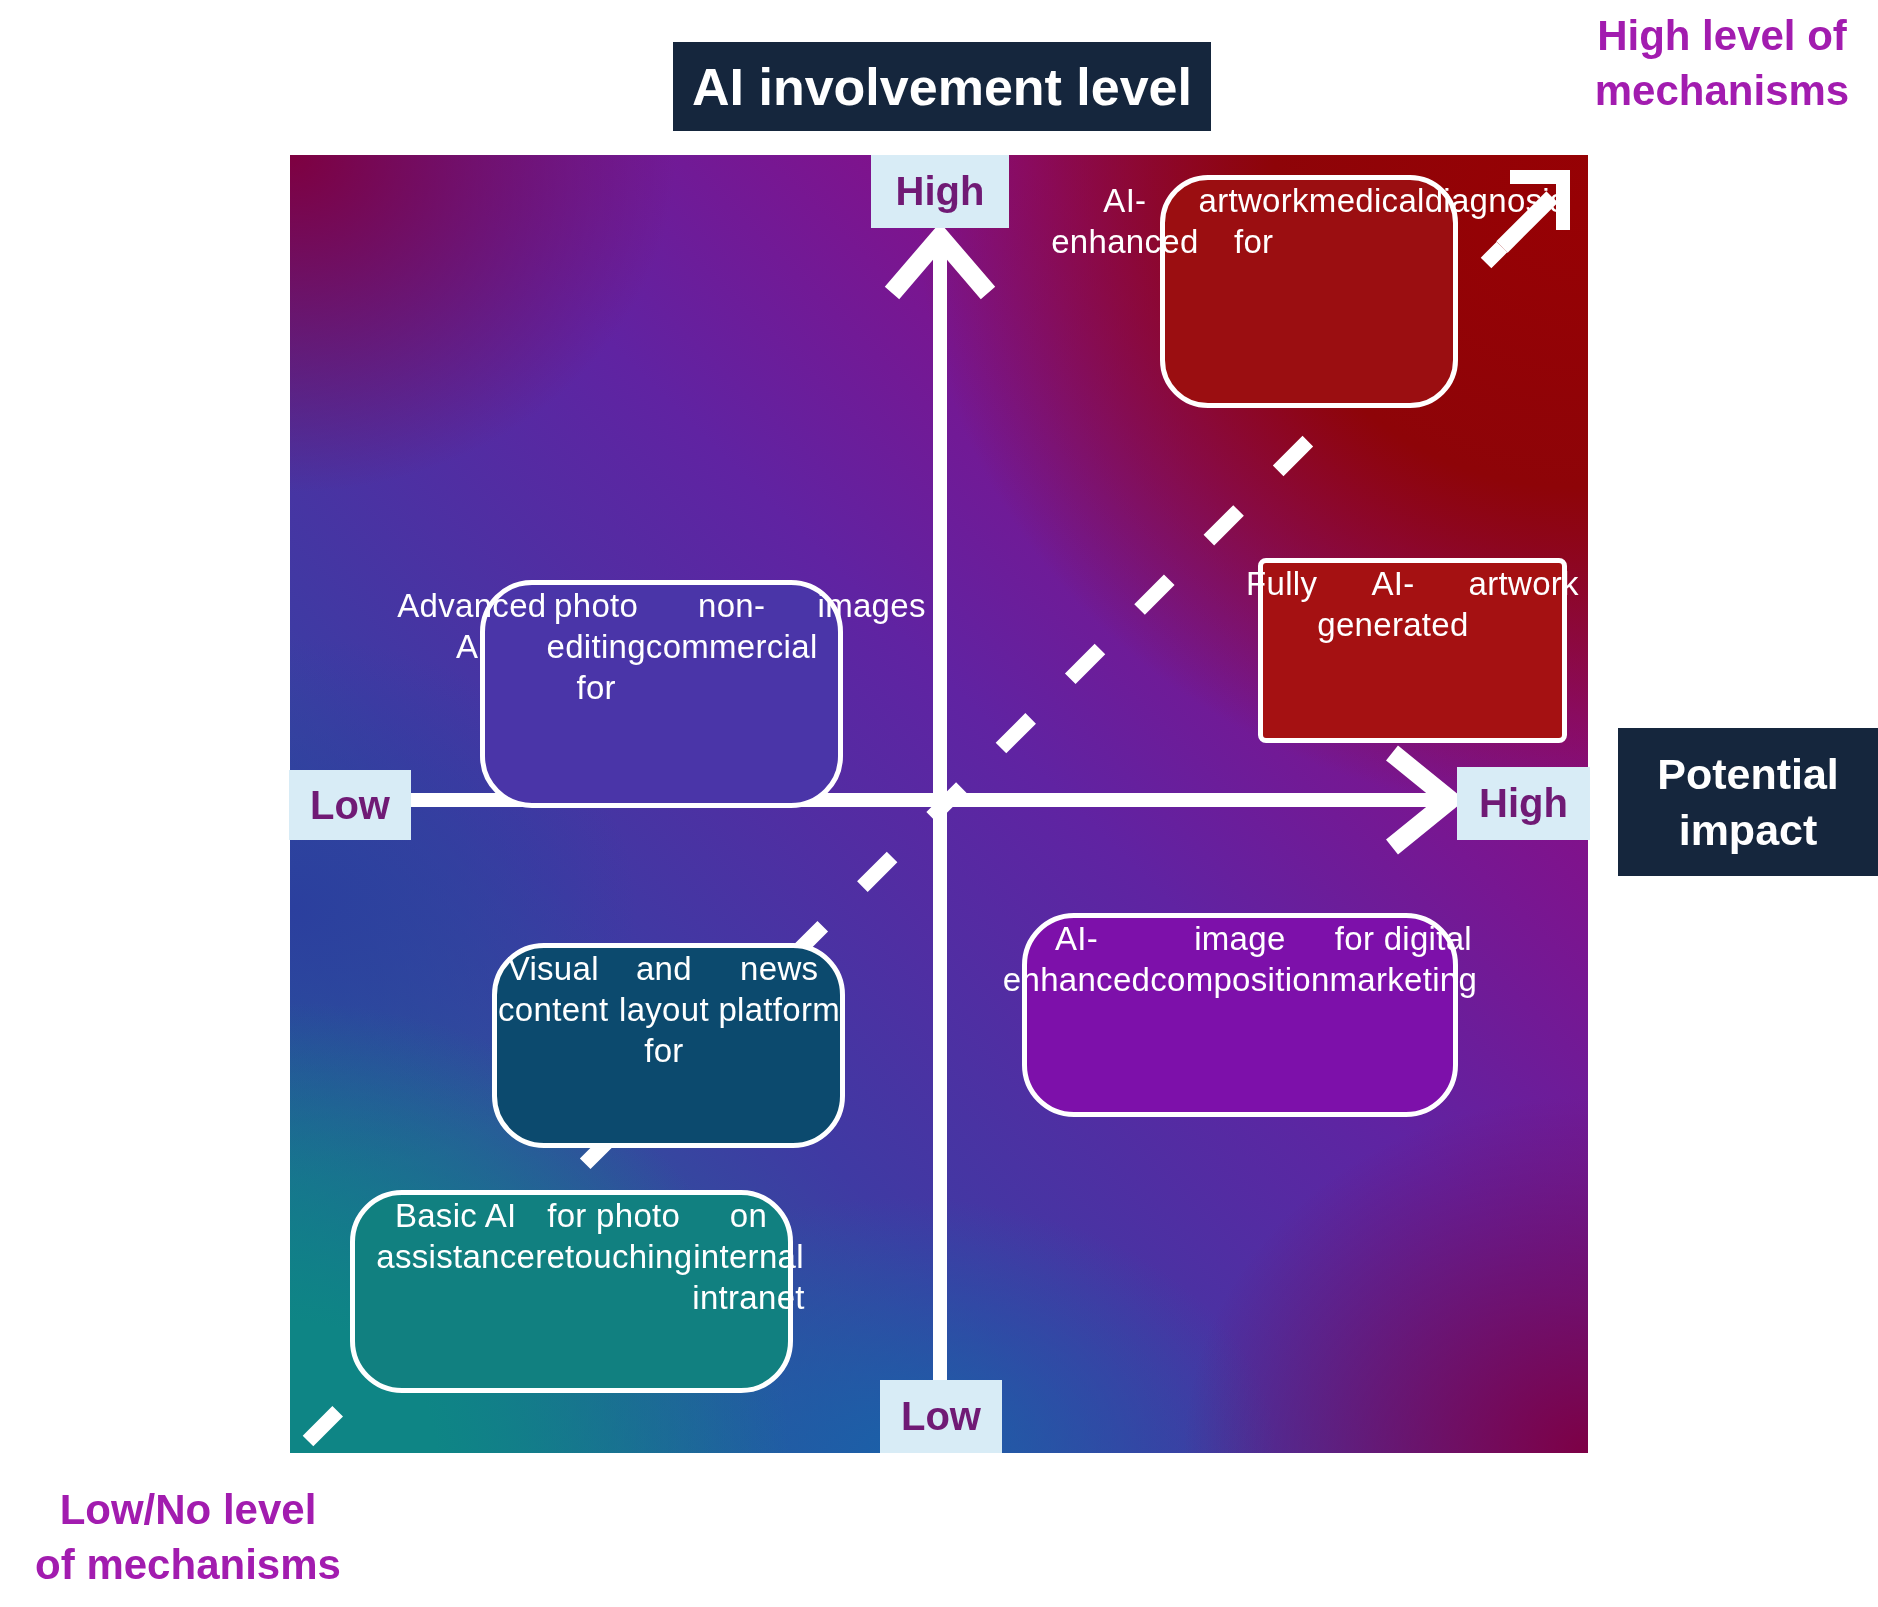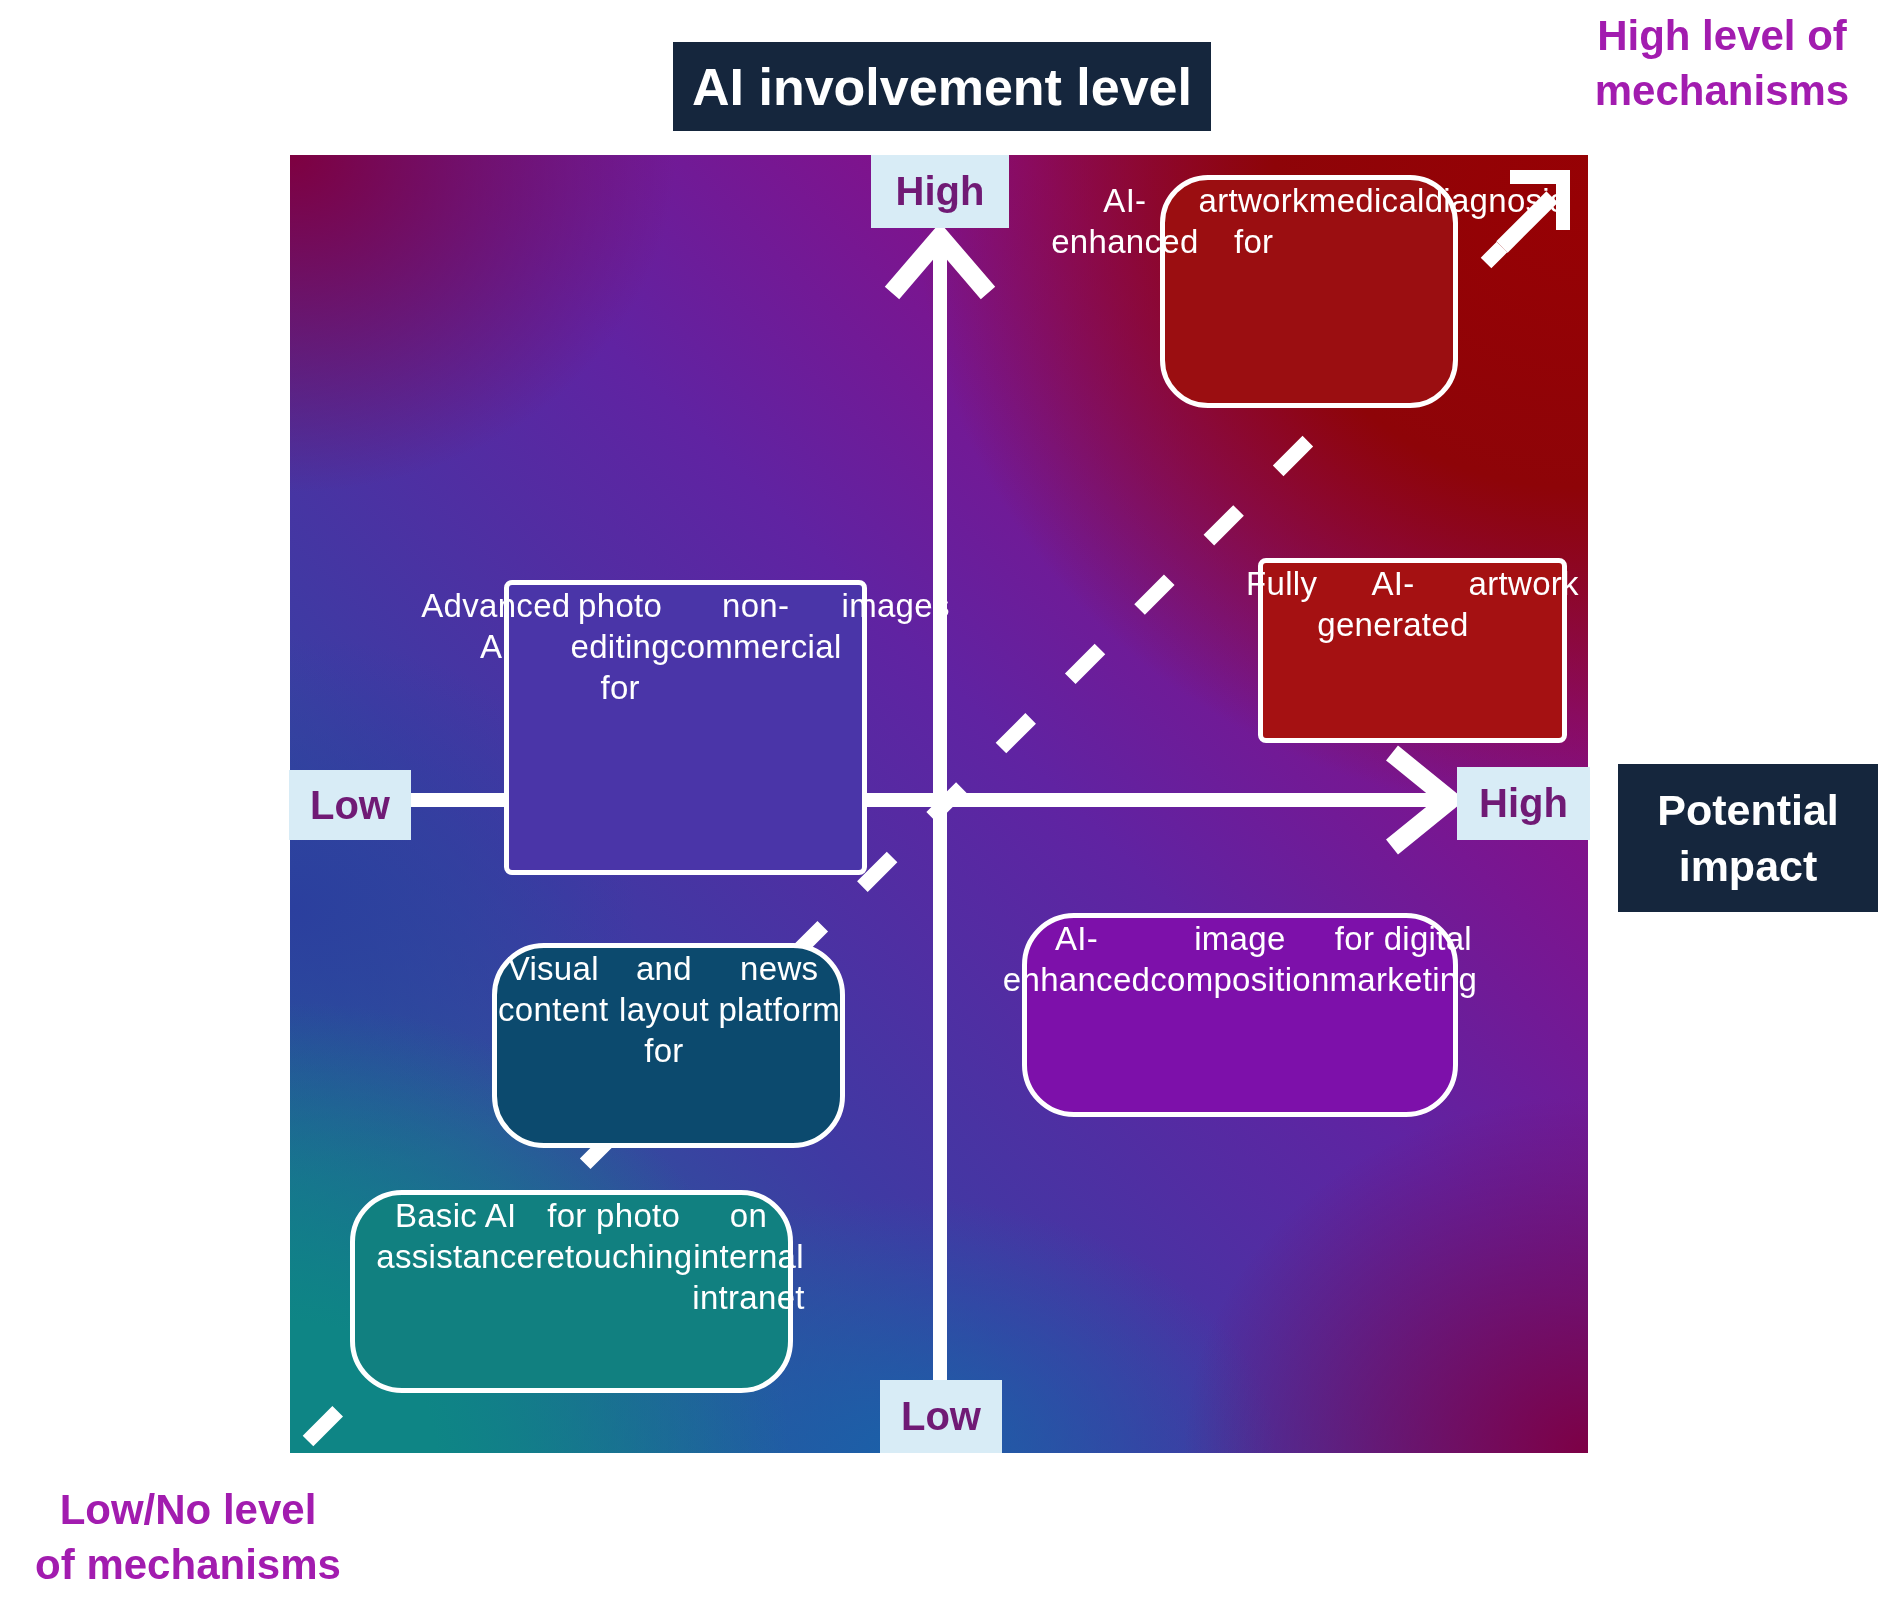--- a/index.html
+++ b/index.html
@@ -35,22 +35,22 @@
   .navy-box{
     position:absolute;z-index:4;
     display:flex;flex-direction:column;align-items:center;justify-content:center;
     color:#ffffff;font-weight:bold;text-align:center;
   }
   .outside-label{
     position:absolute;z-index:4;color:#a21caf;font-weight:bold;
     font-size:42px;line-height:55px;text-align:center;
   }
   .title-box{left:673px;top:42px;width:538px;height:89px;font-size:52px;}
-  .impact-box{left:1618px;top:764px;width:260px;height:148px;font-size:43px;line-height:56px;}
-  .b-advanced{left:504px;top:580px;width:363px;height:295px;border-radius:8px;}
+  .impact-box{left:1618px;top:728px;width:260px;height:148px;font-size:43px;line-height:56px;}
+  .b-advanced{left:480px;top:580px;width:363px;height:228px;}
   .b-medical{left:1160px;top:175px;width:298px;height:233px;border-radius:48px;}
   .b-artwork{left:1258px;top:558px;width:309px;height:185px;border-radius:8px;}
   .b-marketing{left:1022px;top:913px;width:436px;height:204px;}
   .b-visual{left:492px;top:943px;width:353px;height:205px;}
   .b-basic{left:350px;top:1190px;width:443px;height:203px;padding-left:38px;}
   .t-high-top{left:871px;top:155px;width:138px;height:73px;}
   .t-low-left{left:289px;top:770px;width:122px;height:70px;}
   .t-high-right{left:1457px;top:767px;width:133px;height:73px;}
   .t-low-bottom{left:880px;top:1380px;width:122px;height:73px;}
   .lbl-mech-high{left:1572px;top:8px;width:300px;}

